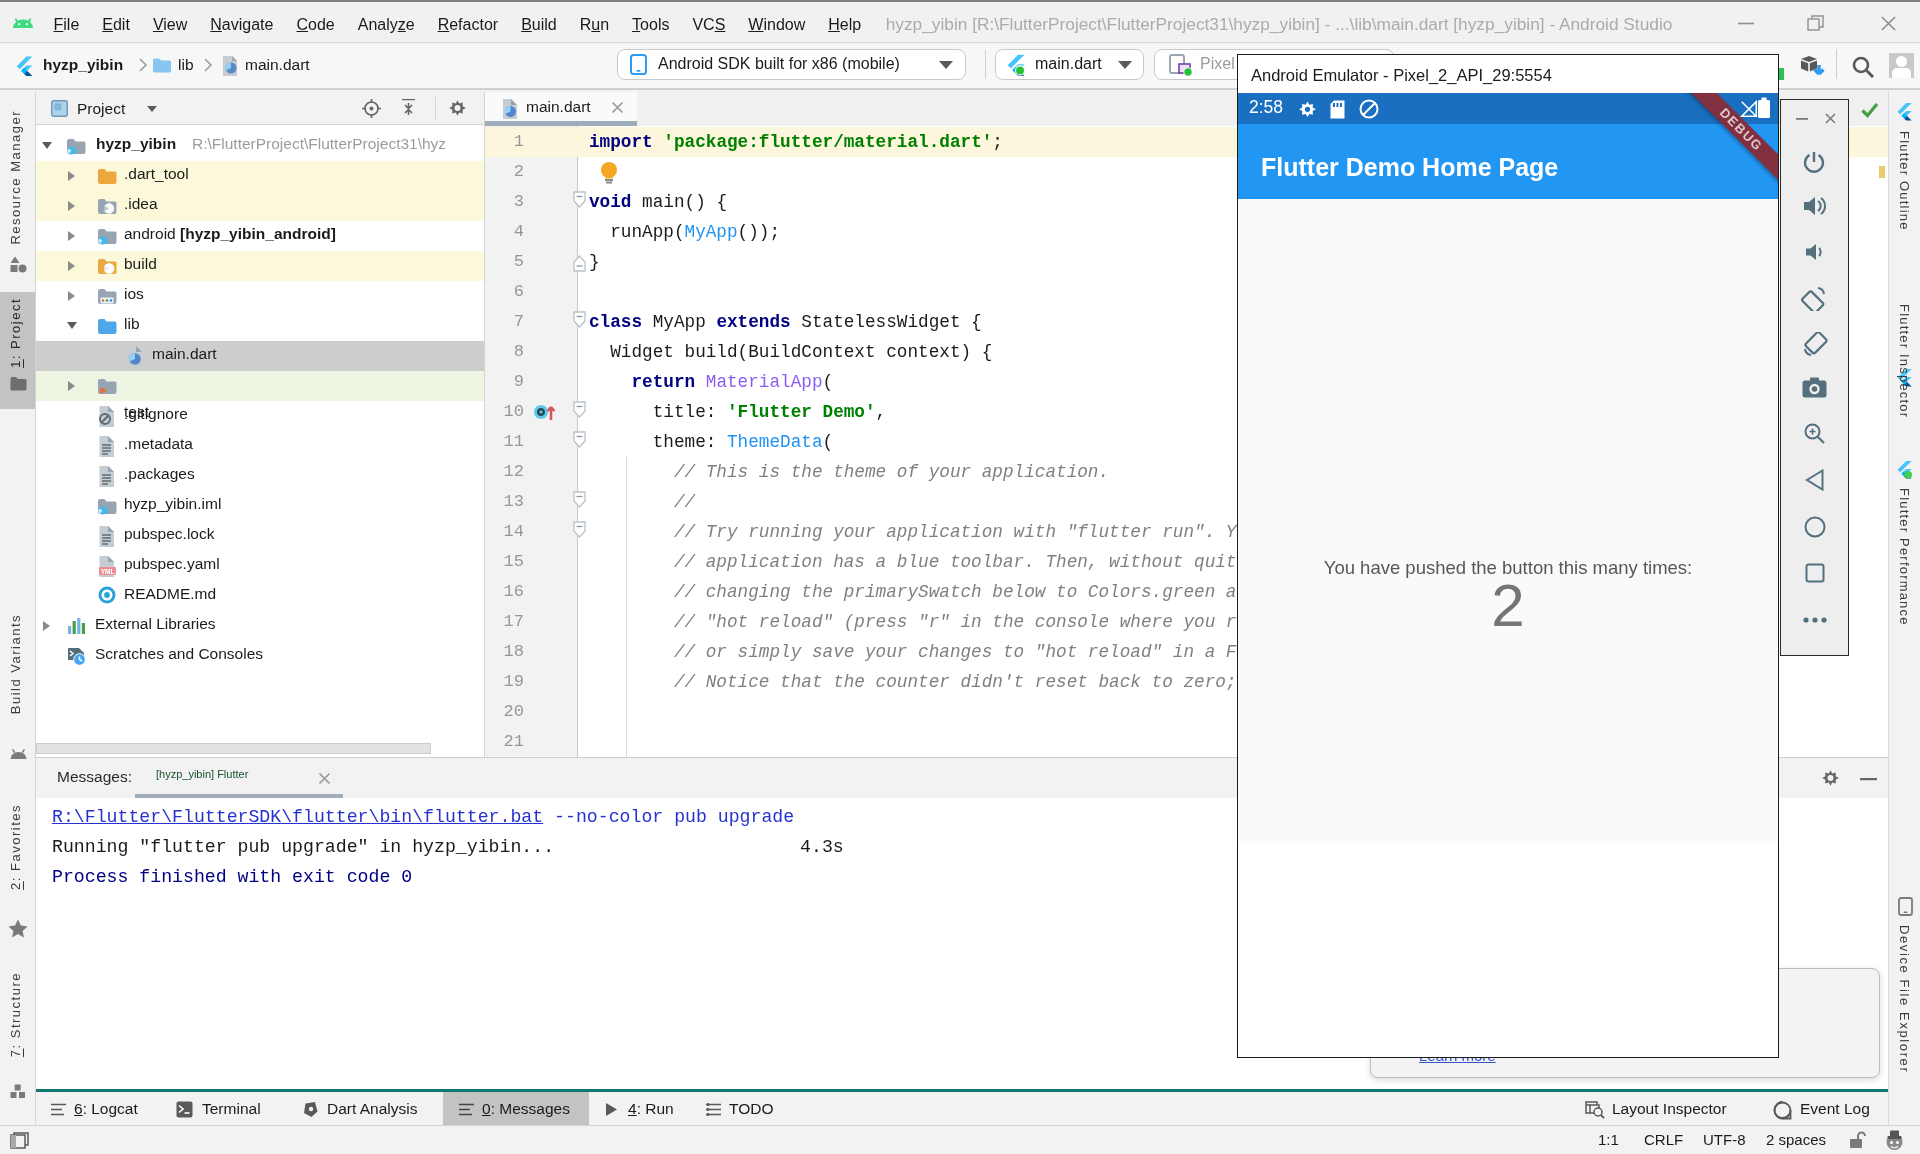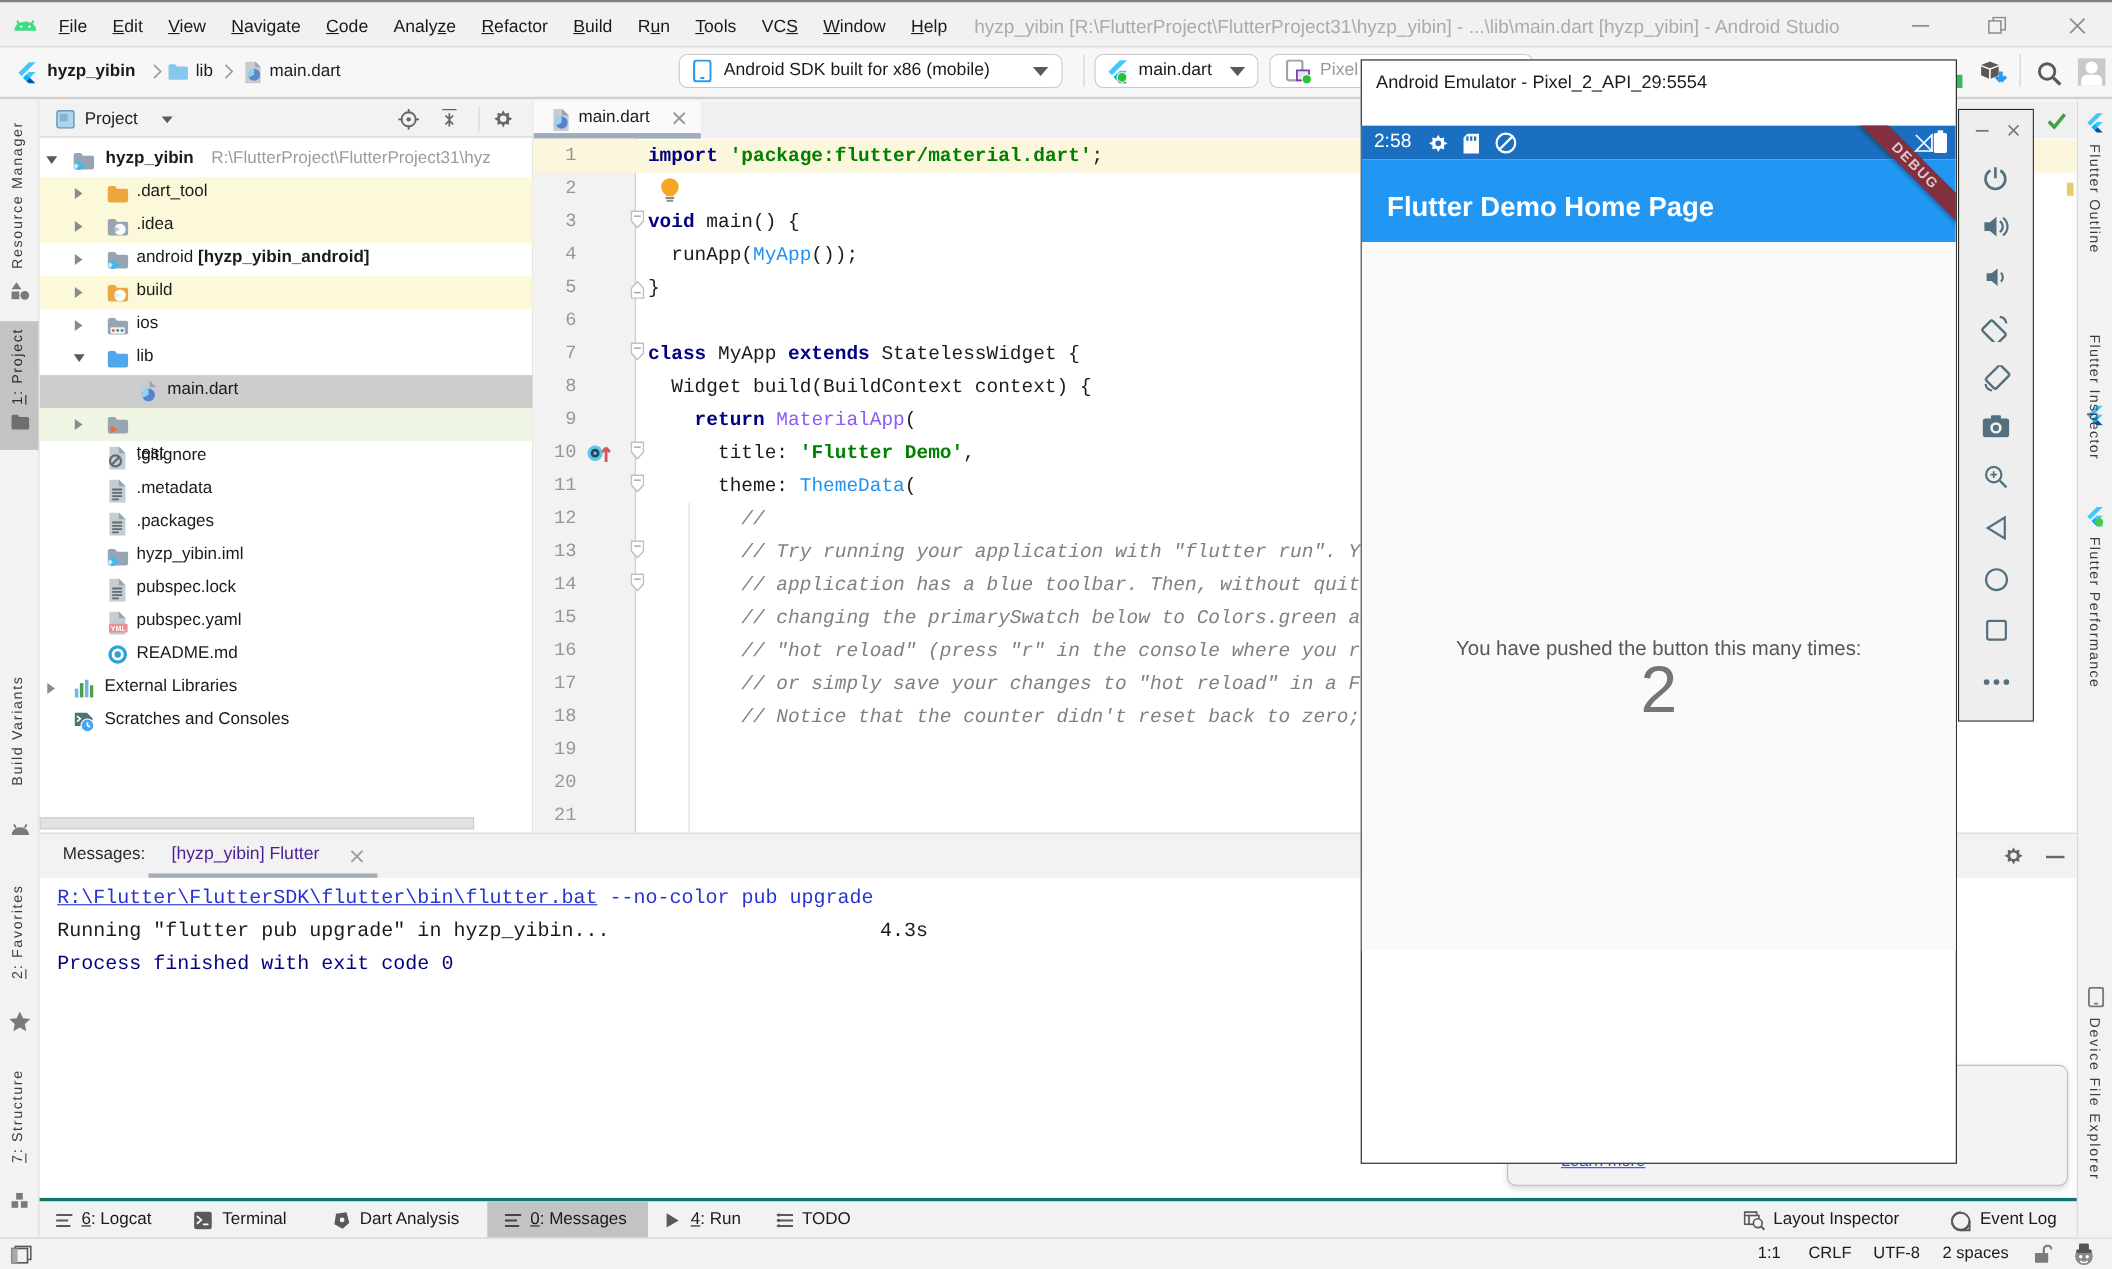--- a/index.html
+++ b/index.html
@@ -429,39 +429,40 @@
 <div>&nbsp;</div>
 <div><span style="color:#000080;font-weight:bold;">void </span>main() {</div>
 <div>  runApp(<span style="color:#1f92f4;">MyApp</span>());</div>
 <div>}</div>
 <div>&nbsp;</div>
 <div><span style="color:#000080;font-weight:bold;">class </span>MyApp <span style="color:#000080;font-weight:bold;">extends </span>StatelessWidget {</div>
 <div>  Widget build(BuildContext context) {</div>
 <div>    <span style="color:#000080;font-weight:bold;">return </span><span style="color:#8b5cf6;">MaterialApp</span>(</div>
 <div>      title: <span style="color:#008000;font-weight:bold;">'Flutter Demo'</span>,</div>
 <div>      theme: <span style="color:#1f92f4;">ThemeData</span>(</div>
+<div><span style="color:#808080;font-style:italic;">        // This is the theme of your application.</span></div>
 <div><span style="color:#808080;font-style:italic;">        //</span></div>
 <div><span style="color:#808080;font-style:italic;">        // Try running your application with "flutter run". You'll see the</span></div>
 <div><span style="color:#808080;font-style:italic;">        // application has a blue toolbar. Then, without quitting the app, try</span></div>
 <div><span style="color:#808080;font-style:italic;">        // changing the primarySwatch below to Colors.green and then invoke</span></div>
 <div><span style="color:#808080;font-style:italic;">        // "hot reload" (press "r" in the console where you ran "flutter run",</span></div>
 <div><span style="color:#808080;font-style:italic;">        // or simply save your changes to "hot reload" in a Flutter IDE).</span></div>
 <div><span style="color:#808080;font-style:italic;">        // Notice that the counter didn't reset back to zero; the application</span></div>
   </div>
 </div>
 
 <svg class="abs" style="left:1861px;top:102px;" width="18" height="16" viewBox="0 0 18 16">
     <path d="M1.5 8.5 L6.5 13.5 L16 2" stroke="#43a047" stroke-width="3.2" fill="none"></path>
   </svg>
 <div class="abs" style="left:1879px;top:166px;width:6px;height:12px;background:#e8cb6b;"></div>
 
 <div class="abs" id="messages" style="left:36px;top:757px;width:1852px;height:332px;background:#ffffff;border-top:1px solid #cfcfcf;">
   <div class="abs" style="left:0;top:0;width:1852px;height:40px;background:#f2f2f2;"></div>
   <div class="abs" style="left:10px;top:10px;font-size:15.5px;color:#2a2a2a;margin-left:11px;">Messages:</div>
-  <div class="abs" style="left:120px;top:10px;font-size:16px;color:#4c1d95;">[hyzp_yibin] Flutter</div>
+  <div class="abs" style="left:120px;top:10px;font-size:11px;color:#14532d;">[hyzp_yibin] Flutter</div>
   <svg class="abs" style="left:282px;top:14px;" width="13" height="13" viewBox="0 0 13 13">
       <path d="M1.5 1.5 L11.5 11.5 M11.5 1.5 L1.5 11.5" stroke="#9a9a9a" stroke-width="1.7"></path>
     </svg>
   <div class="abs" style="left:99px;top:36px;width:208px;height:4px;background:#a3adb8;"></div>
   <div class="mono" style="position:absolute;left:16px;top:44px;font-size:18.2px;line-height:30px;">
     <div><span style="color:#2733cf;"><u>R:\Flutter\FlutterSDK\flutter\bin\flutter.bat</u> --no-color pub upgrade</span></div>
     <div>Running "flutter pub upgrade" in hyzp_yibin...<span style="display:inline-block;width:246px;"></span>4.3s</div>
     <div><span style="color:#000080;">Process finished with exit code 0</span></div>
   </div>
 
@@ -574,21 +575,21 @@
   <div class="vtext abs" style="left:8px;top:833px;font-size:13px;color:#3c3c3c;letter-spacing:1.6px;">Device File Explorer</div>
 </div>
 
 <div class="abs" id="balloon" style="left:1370px;top:968px;width:510px;height:110px;background:#f3f3f3;border:1px solid #bdbdbd;border-radius:8px;box-shadow:0 2px 6px rgba(0,0,0,0.15);">
   <div class="abs" style="left:48px;top:78px;font-size:15px;color:#3355cc;"><u>Learn more</u></div>
 </div>
 
 <div class="abs" id="emulator" style="left:1237px;top:54px;width:542px;height:1004px;background:#ffffff;border:1px solid #1b1b1b;">
   <div class="abs" style="left:13px;top:11px;font-size:16.5px;color:#1b1b1b;">Android Emulator - Pixel_2_API_29:5554</div>
 
-  <div class="abs" style="left:0;top:59px;width:540px;height:750px;overflow:hidden;background:#fafafa;">
+  <div class="abs" style="left:0;top:38px;width:540px;height:750px;overflow:hidden;background:#fafafa;">
 
     <div class="abs" style="left:0;top:0;width:540px;height:31px;background:#1a6fc0;"></div>
     <div class="abs" style="left:11px;top:4px;font-size:17.5px;color:#fff;">2:58</div>
     <svg class="abs" style="left:60px;top:7px;" width="19" height="19" viewBox="0 0 19 19">
         <path d="M9.5 0.5 L11.3 3.7 L14.9 2.9 L14.7 6.6 L17.9 8.3 L14.7 10 L14.9 13.7 L11.3 12.9 L9.5 16.1 L7.7 12.9 L4.1 13.7 L4.3 10 L1.1 8.3 L4.3 6.6 L4.1 2.9 L7.7 3.7 Z" fill="#fff" transform="translate(0,1)"></path>
         <circle cx="9.5" cy="9.3" r="2.6" fill="#1a6fc0"></circle>
       </svg>
     <svg class="abs" style="left:92px;top:7px;" width="15" height="19" viewBox="0 0 15 19">
         <path d="M4 0.5 H14.5 V18.5 H0.5 V4 Z" fill="#fff"></path>
         <rect x="3" y="3" width="2" height="4" fill="#1a6fc0"></rect>

